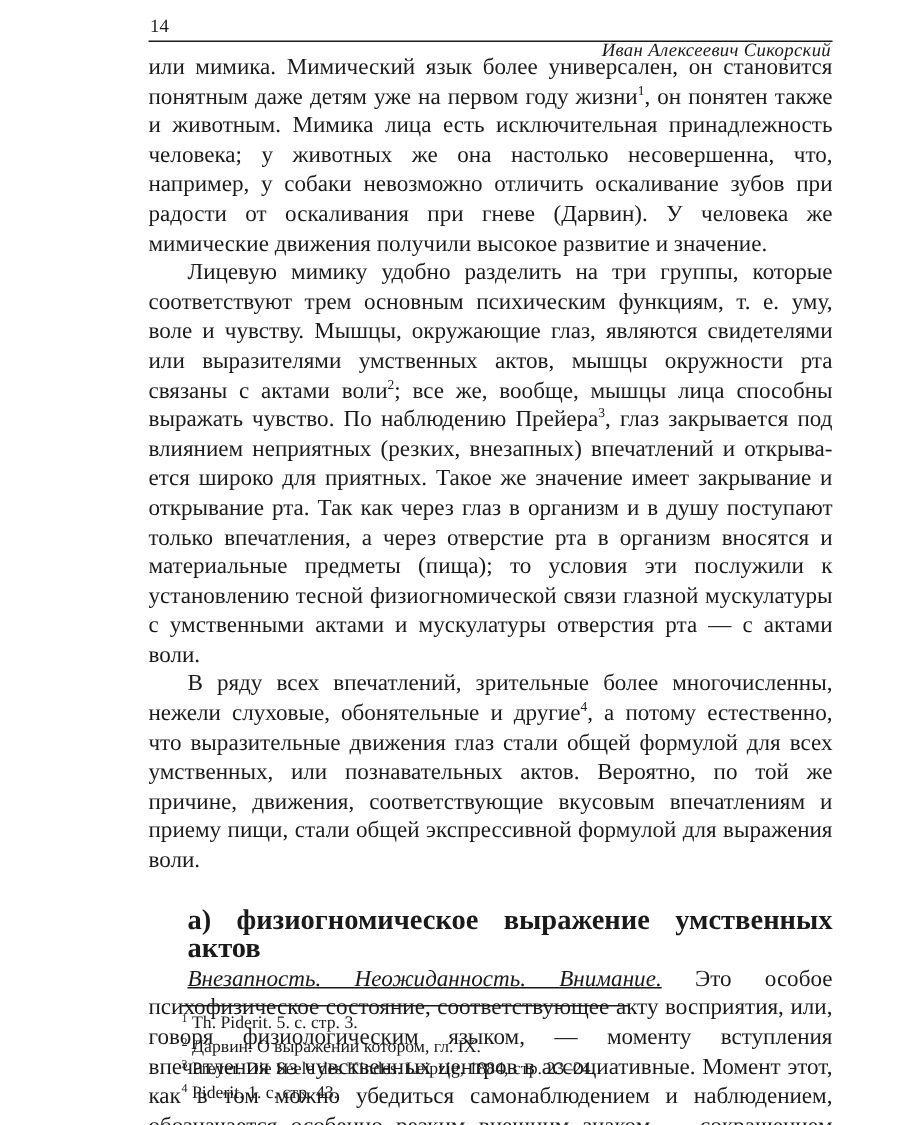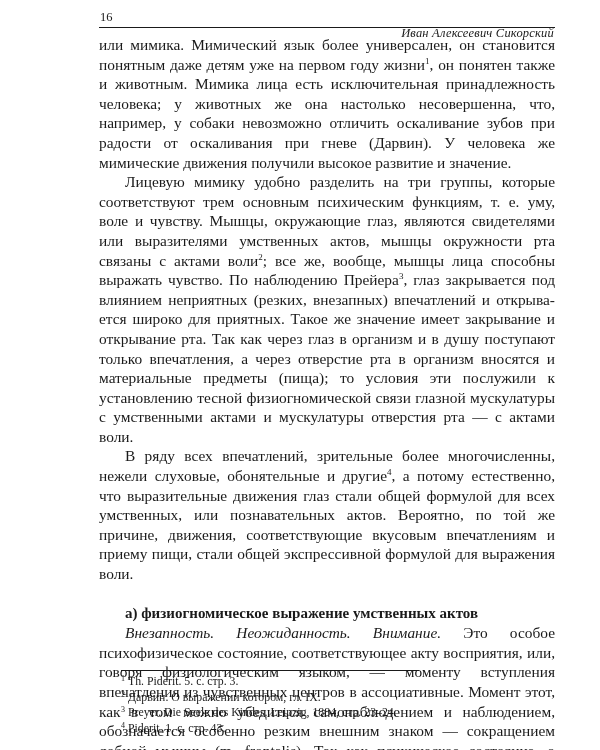--- a/index.html
+++ b/index.html
@@ -63,25 +63,26 @@
     .body-text sup {
       font-size: 9px;
       line-height: 0;
       vertical-align: 6px;
     }
     .section-heading {
       margin: 0;
       padding-top: 20px;
       padding-left: 26px;
       font-weight: bold;
-      font-size: 15px;
+      font-size: 19px;
       line-height: 19.6px;
     }
     .italic-lead {
       font-style: italic;
+      text-decoration: underline;
     }
     .footnote-rule {
       position: absolute;
       top: 670px;
       left: 22px;
       width: 298px;
       border-top: 1.2px solid #1a1a1a;
     }
     .footnotes {
       position: absolute;
@@ -100,21 +101,21 @@
       line-height: 0;
       margin-right: 3px;
     }
   </style>
 </head>
 <body>
 
 <div class="page">
 
   <div class="running-head">
-    <span class="page-number">16</span>
+    <span class="page-number">14</span>
     <span class="author">Иван Алексеевич Сикорский</span>
   </div>
 
   <div class="body-text">
     <p>
       <span>или мимика. Мимический язык более универсален, он становится понятным даже детям уже на первом году жизни</span><sup>1</sup><span>, он понятен также и животным. Мими­ка лица есть исключительная принадлежность человека; у животных же она настолько несовершенна, что, например, у собаки невозможно отличить ос­каливание зубов при радости от оскаливания при гневе (Дарвин). У человека же мимические движения получили высокое развитие и значение.</span>
     </p>
     <p class="indent">
       <span>Лицевую мимику удобно разделить на три группы, которые соответству­ют трем основным психическим функциям, т. е. уму, воле и чувству. Мышцы, окружающие глаз, являются свидетелями или выразителями умственных ак­тов, мышцы окружности рта связаны с актами воли</span><sup>2</sup><span>; все же, вообще, мышцы лица способны выражать чувство. По наблюдению Прейера</span><sup>3</sup><span>, глаз закрыва­ется под влиянием неприятных (резких, внезапных) впечатлений и открыва­ется широко для приятных. Такое же значение имеет закрывание и открыва­ние рта. Так как через глаз в организм и в душу поступают только впечатления, а через отверстие рта в организм вносятся и материальные предметы (пища); то условия эти послужили к установлению тесной физиогномической связи глазной мускулатуры с умственными актами и мускулатуры отверстия рта — с актами воли.</span>
     </p>

